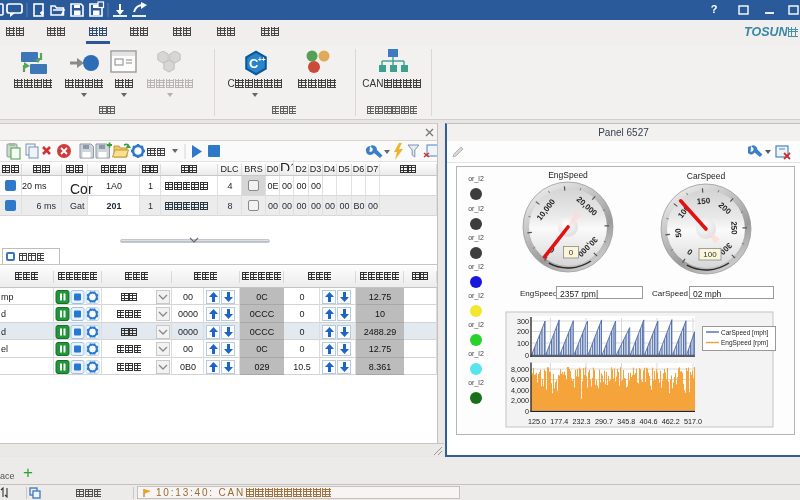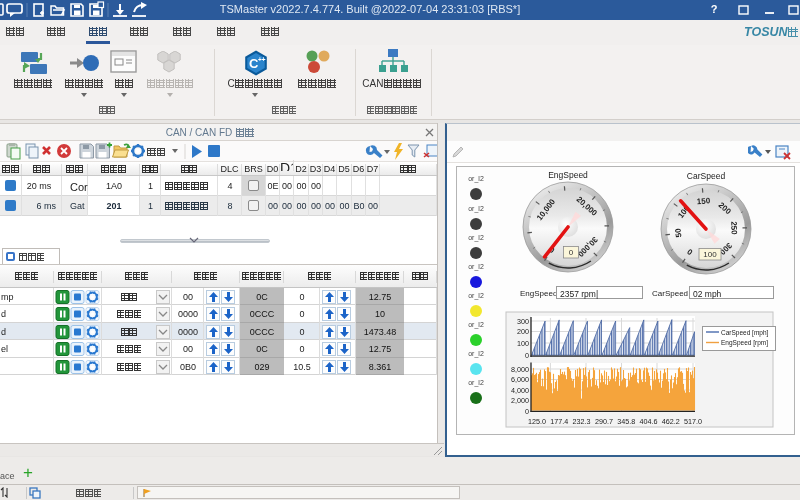--- a/index.html
+++ b/index.html
@@ -26,21 +26,20 @@
       <rect x="93" y="10.5" width="6.5" height="4.5" fill="#fff"></rect>
       <rect x="98" y="2" width="5.5" height="5.5" fill="#2b5a9b" stroke="#fff" stroke-width="1.2"></rect>
 <line x1="108" y1="3" x2="108" y2="17" stroke="#5a80b4" stroke-width="1"></line>
 <line x1="120" y1="4" x2="120" y2="11" stroke="#fff" stroke-width="2"></line>
       <polygon points="116,10 124,10 120,15 " fill="#fff"></polygon>
       <line x1="113" y1="16" x2="127" y2="16" stroke="#fff" stroke-width="1.8"></line>
 <path d="M134 12 q2 -7 9 -7" fill="none" stroke="#fff" stroke-width="2"></path>
       <polygon points="141,2 147,5 141,9" fill="#fff"></polygon>
       <line x1="132" y1="16" x2="146" y2="16" stroke="#fff" stroke-width="1.8"></line>
 </svg>
-<div class="ab" style="left:170px;top:3px;width:400px;height:14px;text-align:center;font-size:11px;color:#dfe8f3">TSMaster v2022.7.4.774. Built @2022-07-04 23:31:03 [RBS*]</div>
 <div class="ab" style="left:707px;top:3px;width:14px;text-align:center;font-size:11px;color:#fff;font-weight:bold">?</div>
 <svg class="ab" style="left:730px;top:0" width="70" height="20">
       <rect x="9" y="6" width="9" height="8" fill="none" stroke="#fff" stroke-width="1.4"></rect>
       <line x1="35" y1="13" x2="44" y2="13" stroke="#fff" stroke-width="1.8"></line>
       <rect x="59" y="6" width="9" height="8" fill="none" stroke="#fff" stroke-width="1.4"></rect>
     </svg>
 <div class="ab" style="left:0;top:20px;width:800px;height:25px;background:#f1efee"></div>
 <div class="ab" style="left:-6px;top:26px;width:42px;height:15px;text-align:center;font-size:10px;color:#3a3a3a"><i class="z"></i><i class="z"></i></div>
 <div class="ab" style="left:35px;top:26px;width:42px;height:15px;text-align:center;font-size:10px;color:#3a3a3a"><i class="z"></i><i class="z"></i></div>
 <div class="ab" style="left:77px;top:26px;width:42px;height:15px;text-align:center;font-size:10px;color:#1f3f66"><i class="z"></i><i class="z"></i></div>
@@ -117,21 +116,20 @@
 <line x1="4" y1="13" x2="26" y2="13" stroke="#3aa090" stroke-width="1.4"></line>
 <line x1="4" y1="13" x2="4" y2="17" stroke="#3aa090" stroke-width="1.4"></line>
 <line x1="15" y1="13" x2="15" y2="17" stroke="#3aa090" stroke-width="1.4"></line>
 <line x1="26" y1="13" x2="26" y2="17" stroke="#3aa090" stroke-width="1.4"></line>
 <rect x="1" y="17" width="7" height="7" fill="#3aa090"></rect>
 <rect x="12" y="17" width="7" height="7" fill="#3aa090"></rect>
 <rect x="23" y="17" width="7" height="7" fill="#3aa090"></rect>
 </svg>
 <div class="ab" style="left:354px;top:78px;width:76px;text-align:center;font-size:10px;color:#333">CAN<i class="z"></i><i class="z"></i><i class="z"></i><i class="z"></i></div>
 <div class="ab" style="left:0;top:123px;width:443px;height:18px;background:#f4f3f2;border-top:1px solid #cfcbc7;border-bottom:1px solid #d8d4d0"></div>
-<div class="ab" style="left:0;top:127px;width:420px;text-align:center;font-size:10px;color:#62798f">CAN / CAN FD <i class="z"></i><i class="z"></i></div>
 <svg class="ab" style="left:425px;top:128px" width="9" height="9">
       <path d="M1 1 L8 8 M8 1 L1 8" stroke="#777" stroke-width="1.3"></path>
     </svg>
 <div class="ab" style="left:0;top:141px;width:443px;height:21px;background:#fbfafa;border-bottom:1px solid #e4e1de"></div>
 <svg class="ab" style="left:0;top:141px" width="443" height="21" viewBox="0 0 443 21">
 <rect x="7" y="3" width="10" height="13" rx="1" fill="#cfd8cf" stroke="#8aa08a"></rect>
       <rect x="9" y="2" width="6" height="3" fill="#aab6aa"></rect>
       <rect x="11" y="7" width="9" height="11" fill="#f4fbf4" stroke="#49a049"></rect>
 <rect x="26" y="3" width="9" height="11" fill="#eef4fa" stroke="#7a93ad"></rect>
       <rect x="29" y="6" width="9" height="11" fill="#eef4fa" stroke="#7a93ad"></rect>
@@ -198,22 +196,22 @@
 <div class="ab" style="left:279px;top:176px;width:1px;height:20px;background:#e0e0e0"></div>
 <div class="ab" style="left:293px;top:176px;width:1px;height:20px;background:#e0e0e0"></div>
 <div class="ab" style="left:308px;top:176px;width:1px;height:20px;background:#e0e0e0"></div>
 <div class="ab" style="left:322px;top:176px;width:1px;height:20px;background:#e0e0e0"></div>
 <div class="ab" style="left:336px;top:176px;width:1px;height:20px;background:#e0e0e0"></div>
 <div class="ab" style="left:351px;top:176px;width:1px;height:20px;background:#e0e0e0"></div>
 <div class="ab" style="left:365px;top:176px;width:1px;height:20px;background:#e0e0e0"></div>
 <div class="ab" style="left:379px;top:176px;width:1px;height:20px;background:#e0e0e0"></div>
 <div class="ab" style="left:436px;top:176px;width:1px;height:20px;background:#e0e0e0"></div>
 <div class="ab" style="left:5px;top:180px;width:11px;height:11px;background:#2e7ac8;border-radius:2px"></div>
-<div class="ab" style="left:22px;top:181px;width:34px;text-align:center;font-size:9px;color:#222">20 ms</div>
-<div class="ab" style="left:70px;top:181px;font-size:11px;color:#222">Cor</div>
+<div class="ab" style="left:22px;top:181px;width:34px;text-align:left;font-size:9px;color:#222">20 ms</div>
+<div class="ab" style="left:70px;top:181px;font-size:14px;color:#222">Cor</div>
 <div class="ab" style="left:88px;top:181px;width:52px;text-align:center;font-size:9px;color:#222;font-weight:normal">1A0</div>
 <div class="ab" style="left:140px;top:181px;width:21px;text-align:center;font-size:9px;color:#222">1</div>
 <div class="ab" style="left:165px;top:181px;font-size:9px;color:#222;width:53px;overflow:hidden;white-space:nowrap"><i class="z"></i><i class="z"></i><i class="z"></i><i class="z"></i><i class="z"></i></div>
 <div class="ab" style="left:218px;top:181px;width:24px;text-align:center;font-size:9px;color:#222">4</div>
 <div class="ab" style="left:242px;top:176px;width:23px;height:19px;background:#d6d6d6"></div>
 <div class="ab" style="left:248px;top:180px;width:11px;height:11px;background:#f2f2f2;border:1px solid #8a8a8a;border-radius:2px"></div>
 <div class="ab" style="left:266px;top:181px;width:14px;text-align:center;font-size:9px;color:#222">0E</div>
 <div class="ab" style="left:280px;top:181px;width:14px;text-align:center;font-size:9px;color:#222">00</div>
 <div class="ab" style="left:294px;top:181px;width:15px;text-align:center;font-size:9px;color:#222">00</div>
 <div class="ab" style="left:309px;top:181px;width:14px;text-align:center;font-size:9px;color:#222">00</div>
@@ -415,21 +413,21 @@
 <div class="ab" style="left:284px;top:327px;width:36px;text-align:center;font-size:9px;color:#222">0</div>
 <div class="ab" style="left:322px;top:325px;width:14px;height:14px;background:#fdfdfd;border:1px solid #b8cce0"></div>
 <svg class="ab" style="left:325px;top:327px" width="9" height="10">
       <polygon points="4.5,0 9,5 6,5 6,10 3,10 3,5 0,5" fill="#1c64c8"></polygon>
     </svg>
 <div class="ab" style="left:337px;top:325px;width:14px;height:14px;background:#fdfdfd;border:1px solid #b8cce0"></div>
 <svg class="ab" style="left:340px;top:327px" width="9" height="10">
       <polygon points="4.5,10 9,5 6,5 6,0 3,0 3,5 0,5" fill="#1c64c8"></polygon>
     </svg>
 <div class="ab" style="left:356px;top:323px;width:48px;height:17px;background:#bcbcbc;border-bottom:1px solid #a8a8a8"></div>
-<div class="ab" style="left:356px;top:327px;width:48px;text-align:center;font-size:9px;color:#111">1473.48</div>
+<div class="ab" style="left:356px;top:327px;width:48px;text-align:center;font-size:9px;color:#111">2488.29</div>
 <div class="ab" style="left:0;top:340px;width:437px;height:18px;background:#ffffff;border-bottom:1px solid #d4d4d4"></div>
 <div class="ab" style="left:53px;top:340px;width:1px;height:18px;background:#dcdcdc"></div>
 <div class="ab" style="left:101px;top:340px;width:1px;height:18px;background:#dcdcdc"></div>
 <div class="ab" style="left:171px;top:340px;width:1px;height:18px;background:#dcdcdc"></div>
 <div class="ab" style="left:203px;top:340px;width:1px;height:18px;background:#dcdcdc"></div>
 <div class="ab" style="left:239px;top:340px;width:1px;height:18px;background:#dcdcdc"></div>
 <div class="ab" style="left:283px;top:340px;width:1px;height:18px;background:#dcdcdc"></div>
 <div class="ab" style="left:319px;top:340px;width:1px;height:18px;background:#dcdcdc"></div>
 <div class="ab" style="left:355px;top:340px;width:1px;height:18px;background:#dcdcdc"></div>
 <div class="ab" style="left:403px;top:340px;width:1px;height:18px;background:#dcdcdc"></div>
@@ -521,20 +519,21 @@
       <polygon points="4.5,10 9,5 6,5 6,0 3,0 3,5 0,5" fill="#1c64c8"></polygon>
     </svg>
 <div class="ab" style="left:356px;top:358px;width:48px;height:17px;background:#bcbcbc;border-bottom:1px solid #a8a8a8"></div>
 <div class="ab" style="left:356px;top:362px;width:48px;text-align:center;font-size:9px;color:#111">8.361</div>
 <div class="ab" style="left:0;top:443px;width:444px;height:13px;background:#ebe9e7;border-top:1px solid #c8c4c0"></div>
 <svg class="ab" style="left:433px;top:446px" width="10" height="9">
       <path d="M9 1 L1 9 M9 5 L5 9" stroke="#999" stroke-width="1"></path>
     </svg>
 <div class="ab" style="left:445px;top:123px;width:355px;height:334px;background:#fff;border-left:2px solid #33608f;border-bottom:2px solid #33608f;border-top:1px solid #b9c2cc"></div>
 <div class="ab" style="left:447px;top:124px;width:353px;height:17px;background:#f2f1f0"></div>
+<div class="ab" style="left:447px;top:127px;width:353px;text-align:center;font-size:10px;color:#34404e">Panel 6527</div>
 <div class="ab" style="left:447px;top:141px;width:353px;height:22px;background:#fdfdfd;border-bottom:1px solid #e4e1de"></div>
 <svg class="ab" style="left:451px;top:145px" width="14" height="14">
       <path d="M2 12 l1-3 7-7 2 2 -7 7 z" fill="#d8d8d8" stroke="#aaa" stroke-width="0.8"></path>
     </svg>
 <svg class="ab" style="left:748px;top:144px" width="48" height="16">
 <path d="M3 2 a4.2 4.2 0 1 0 3.6 6.4 l5.4 4.6 l2.4 -2.4 l-5 -5 a4.2 4.2 0 0 0 -6.4 -3.6 l2.8 2.8 l-0.9 2.3 l-2.3 0.9 z" fill="#3a80c8"></path>
 <polygon points="17,6 23,6 20,10" fill="#555"></polygon>
 <rect x="28" y="2" width="12" height="11" fill="#eef4fa" stroke="#4a84c4" stroke-width="1.2"></rect>
       <line x1="31" y1="5" x2="37" y2="5" stroke="#4a84c4"></line>
       <path d="M36 9 l6 6 M42 9 l-6 6" stroke="#cc3333" stroke-width="1.8"></path>
@@ -899,12 +898,13 @@
       <rect x="1" y="1" width="7" height="7" fill="none" stroke="#3a78c0" stroke-width="1.3"></rect>
       <rect x="4" y="4" width="7" height="7" fill="#eef4fa" stroke="#3a78c0" stroke-width="1.3"></rect>
     </svg>
 <div class="ab" style="left:76px;top:488px;font-size:9px;color:#444"><i class="z"></i><i class="z"></i><i class="z"></i></div>
 <div class="ab" style="left:133px;top:487px;width:1px;height:12px;background:#c8c8c8"></div>
 <div class="ab" style="left:137px;top:486px;width:323px;height:13px;background:#f6f5f3;border:1px solid #c4c0bc"></div>
 <svg class="ab" style="left:142px;top:488px" width="10" height="10">
       <line x1="2" y1="1" x2="2" y2="9" stroke="#996515" stroke-width="1"></line>
       <polygon points="2,1 9,3 2,6" fill="#f0a020"></polygon>
     </svg>
+<div class="ab" style="left:156px;top:487px;font-size:10px;letter-spacing:1.8px;color:#9a6a30">10:13:40: CAN<i class="z"></i><i class="z"></i><i class="z"></i><i class="z"></i><i class="z"></i><i class="z"></i><i class="z"></i><i class="z"></i><i class="z"></i></div>
 </div>
 </body></html>

